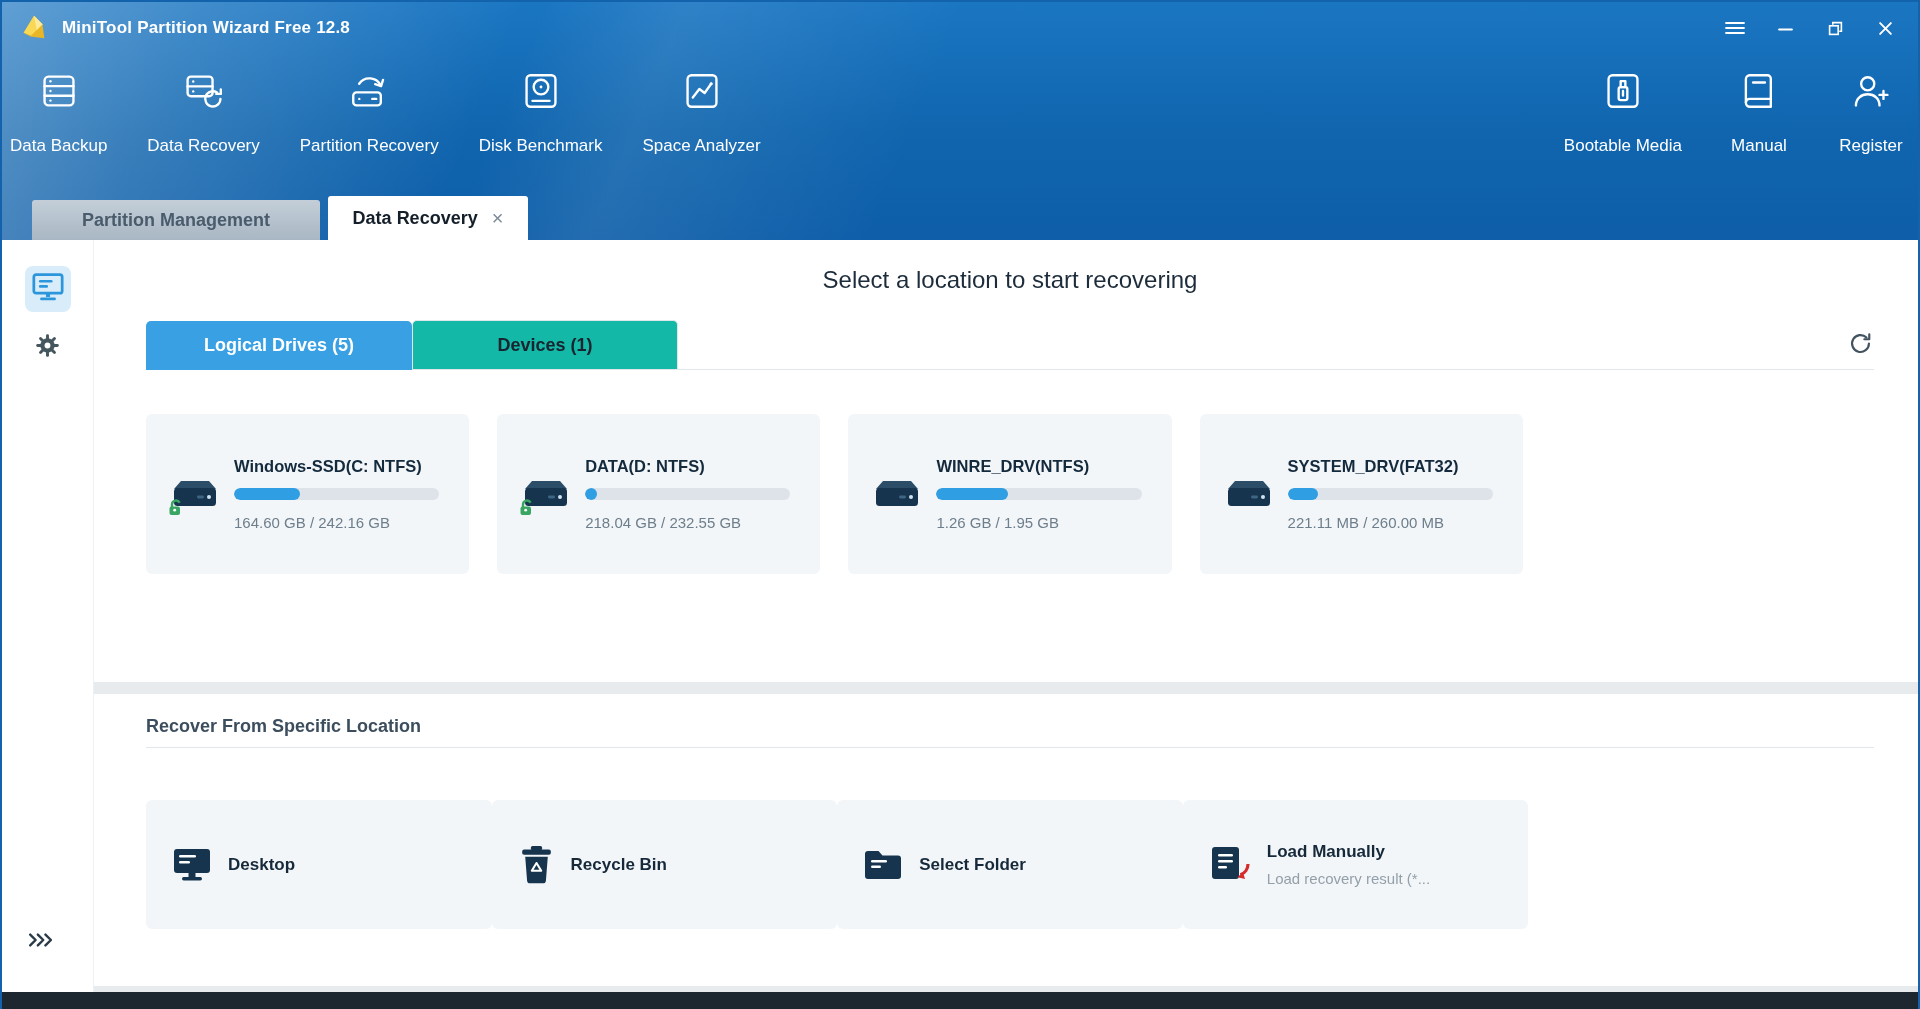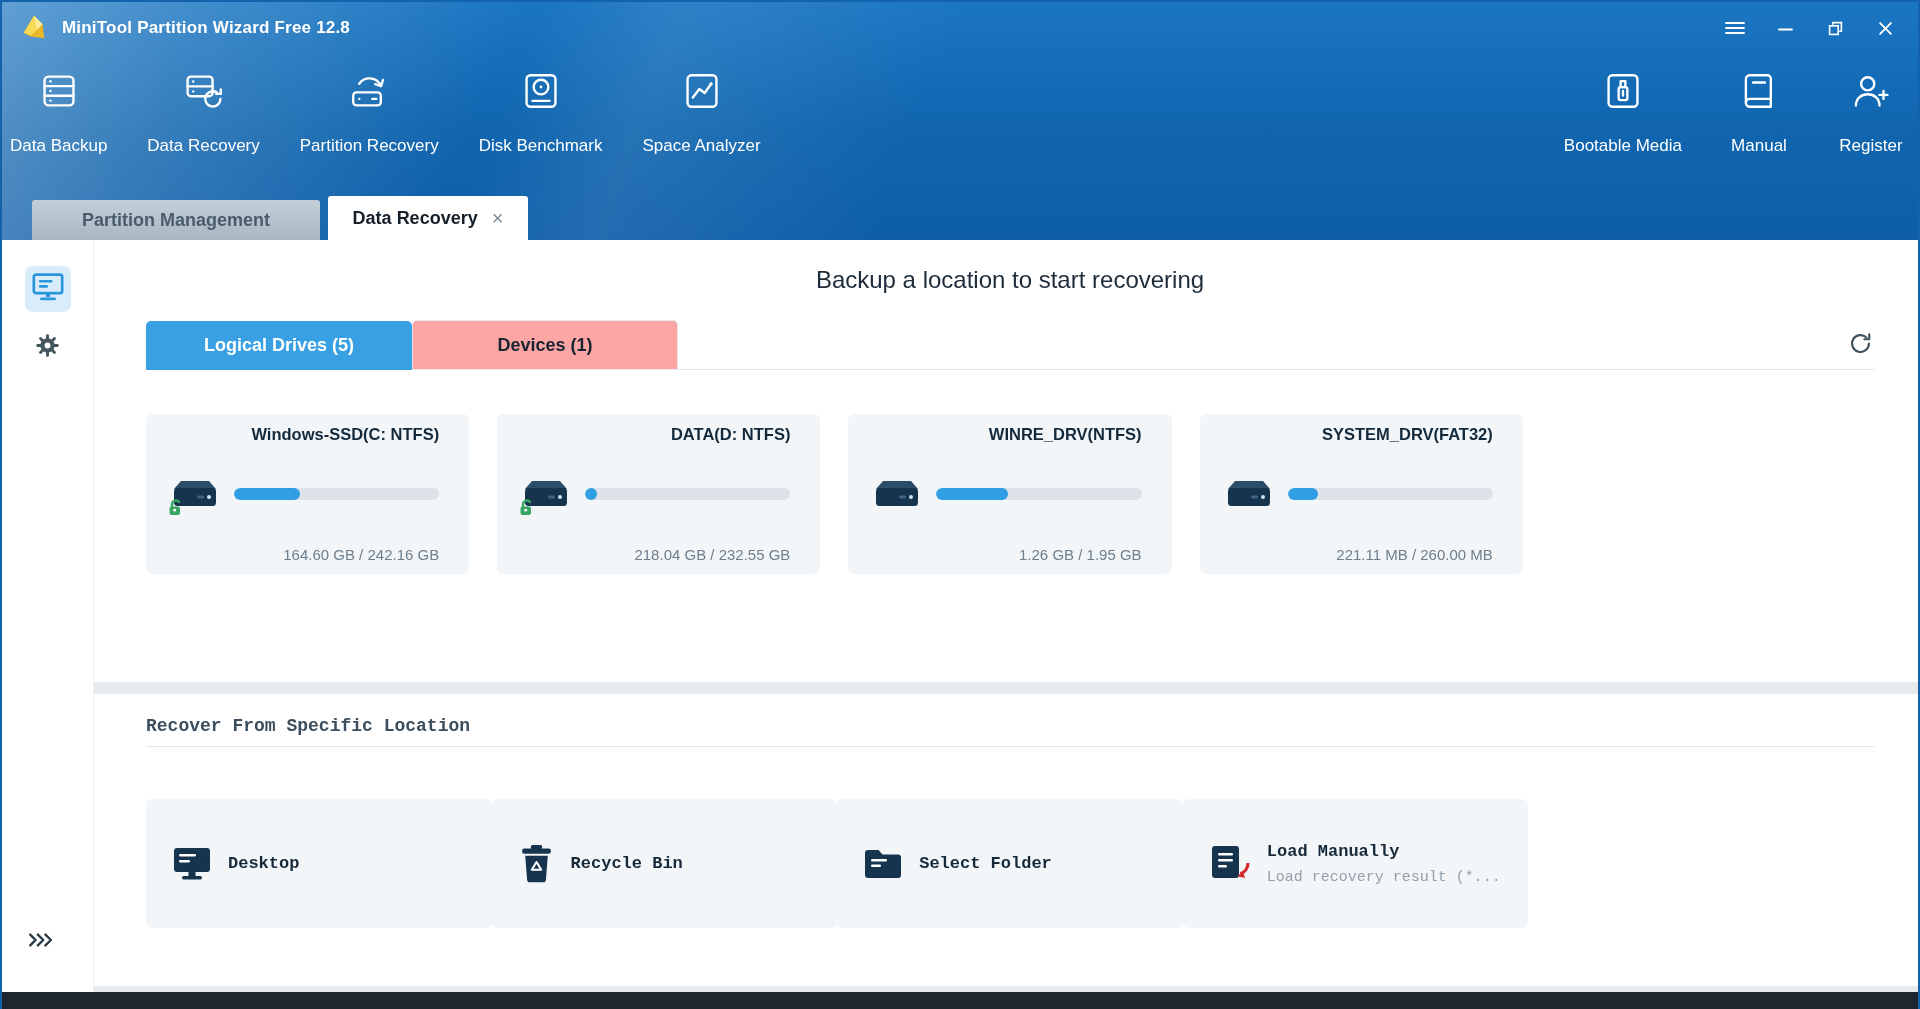--- a/index.html
+++ b/index.html
@@ -47,37 +47,37 @@
   .sidebar { width:92px; flex:0 0 auto; background:#fff; border-right:1px solid #eef1f4;
              display:flex; flex-direction:column; align-items:center; padding-top:26px; position:relative; }
   .side-btn { width:46px; height:46px; border-radius:8px; display:flex; align-items:center;
               justify-content:center; margin-bottom:12px; cursor:pointer; }
   .side-btn.active { background:#d9ecf9; }
   .side-expand { position:absolute; bottom:40px; left:26px; cursor:pointer; }
 
   .main { flex:1; min-width:0; display:flex; flex-direction:column; gap:12px; padding-bottom:6px; }
   .panel { background:#fff; }
   .panel-top { height:442px; padding:16px 44px 0 52px; }
-  .panel-bottom { flex:1; padding:22px 44px 15px 52px;font-family:Liberation Mono, monospace; }
+  .panel-bottom { flex:1; padding:22px 44px 15px 52px; }
 
   .main-heading { text-align:center; font-size:24px; font-weight:500; color:#1d2c3a; padding-top:10px; }
 
   .drive-tabs { display:flex; align-items:flex-end; margin-top:26px; border-bottom:1px solid #e2e7eb; }
   .dtab { width:266px; height:49px; display:flex; align-items:center; justify-content:center;
           font-size:18px; font-weight:700; cursor:pointer; border-radius:5px 5px 0 0; }
   .dtab-active { background:#38a0e3; color:#fff; margin-bottom:-1px; }
-  .dtab-plain { background:#fca5a5; color:#18242f; border:1px solid #e2e7eb; border-bottom:none; }
+  .dtab-plain { background:#14b8a6; color:#18242f; border:1px solid #e2e7eb; border-bottom:none; }
   .refresh-btn { margin-left:auto; margin-bottom:12px; cursor:pointer; display:flex; }
 
   .drive-grid { display:grid; grid-template-columns:repeat(5,1fr); gap:28px; margin-top:44px; }
   .card { background:#f3f6f8; border-radius:6px; }
   .drive-card { height:160px; display:flex; align-items:center; padding:0 30px 0 26px; cursor:pointer; }
   .drive-icon { position:relative; flex:0 0 auto; margin-right:16px; display:flex; }
   .lock-badge { position:absolute; left:-6px; bottom:-4px; }
-  .drive-info { flex:1; min-width:0; display:flex; flex-direction:column; align-items:flex-end;gap:32px; }
+  .drive-info { flex:1; min-width:0; display:flex; flex-direction:column; align-items:flex-start; }
   .drive-name { font-size:16.5px; font-weight:700; color:#13293c; white-space:nowrap; }
   .drive-bar { width:100%; height:12px; border-radius:6px; background:#dde3e8; margin:12px 0 14px; overflow:hidden; }
   .drive-fill { height:100%; border-radius:6px; background:#2f9ee3; }
   .drive-size { font-size:15px; color:#6d7e8c; }
 
   .section-head { font-size:18px; font-weight:700; color:#3c4e5e; }
   .section-line { height:1px; background:#e2e7eb; margin-top:10px; }
 
   .loc-grid { display:grid; grid-template-columns:repeat(5,1fr); margin-top:52px; }
   .loc-card { height:129px; display:flex; align-items:center; padding:0 18px 0 26px; gap:16px; cursor:pointer; }
@@ -286,21 +286,21 @@
           <polyline points="2,2 7,7 2,12"></polyline>
             <polyline points="9,2 14,7 9,12"></polyline>
             <polyline points="16,2 21,7 16,12"></polyline>
         </svg>
       </div>
     </aside>
 
     <div class="main">
 
       <section class="panel panel-top">
-        <h1 class="main-heading">Backup a location to start recovering</h1>
+        <h1 class="main-heading">Select a location to start recovering</h1>
 
         <div class="drive-tabs">
           <div class="dtab dtab-active">
             <span>Logical Drives (5)</span>
           </div>
           <div class="dtab dtab-plain">
             <span>Devices (1)</span>
           </div>
           <div class="refresh-btn">
             <svg viewBox="0 0 24 24" width="27" height="27" fill="none" stroke="#42535f" stroke-width="1.9" stroke-linecap="round" stroke-linejoin="round">

